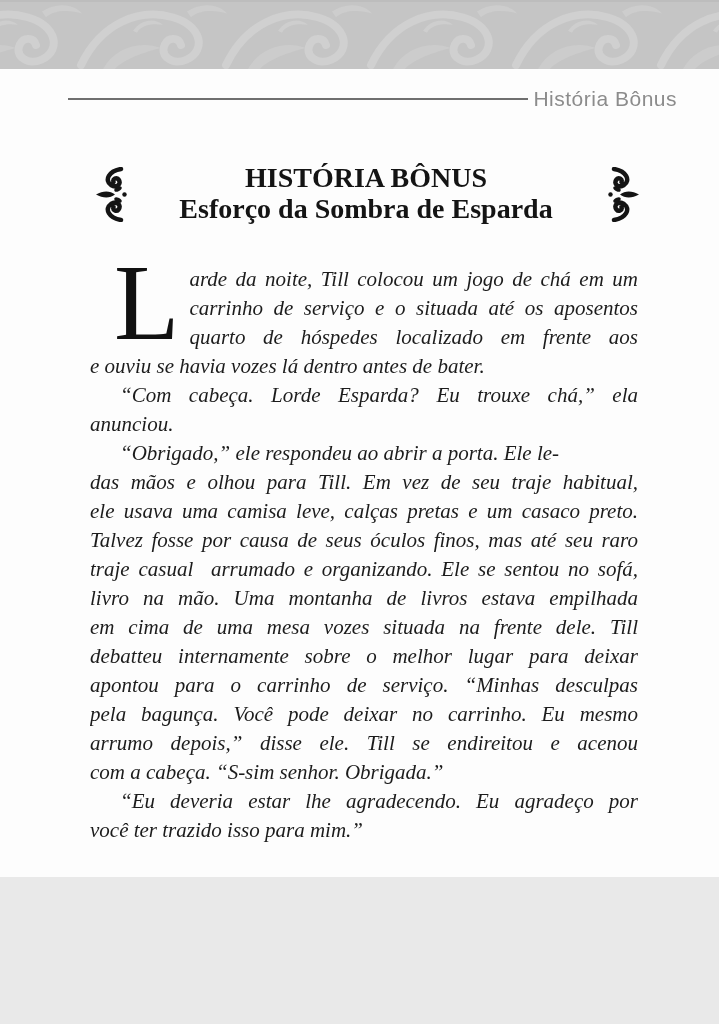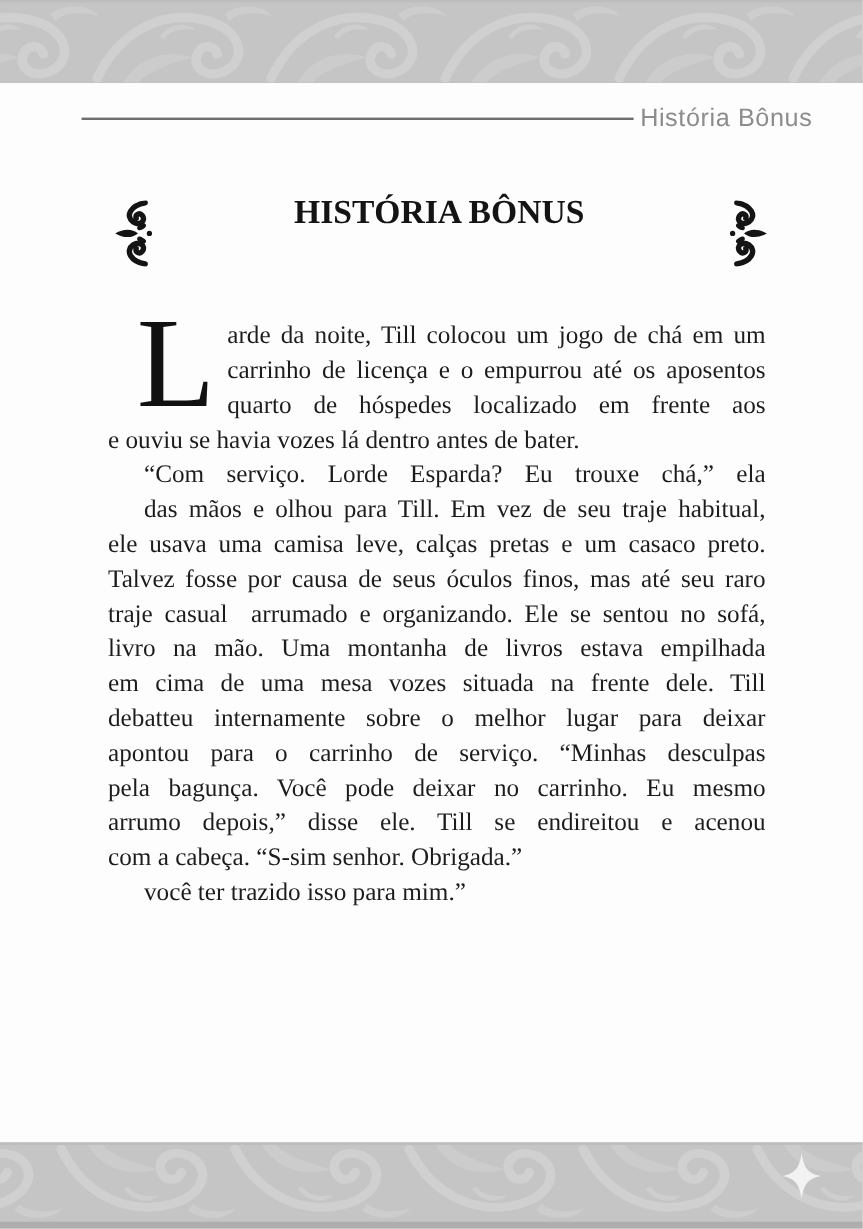--- a/index.html
+++ b/index.html
@@ -1,17 +1,17 @@
 <!DOCTYPE html>
 <html><head>
 <meta charset="utf-8">
 <style>
   html,body{margin:0;padding:0;background:#e9e9e9;}
   .page{
-    position:relative;width:719px;height:1024px;margin:0 auto;
+    position:relative;width:719px;height:877px;margin:0 auto;
     background:#fdfdfd;overflow:hidden;
     font-family:"Liberation Serif",serif;
   }
   
   .band{position:absolute;left:0;width:719px;background:#c5c5c5;}
   .band svg{display:block;}
   .band-top{top:0;height:69px;border-top:2px solid #bdbdbd;border-bottom:2px solid #b9b9b9;box-sizing:border-box;}
   .band-bottom{top:952px;height:72px;border-top:2px solid #bcbcbc;border-bottom:6px solid #aeaeae;box-sizing:border-box;}
   
   .header-rule{position:absolute;left:68px;top:98px;width:460px;height:2px;background:#6f6f6f;}
@@ -30,21 +30,21 @@
   .orn-right{left:606px;transform:scaleX(-1);}
   
   .body-text{
     position:absolute;left:90px;top:265px;width:548px;
     font-size:21px;line-height:29px;color:#1c1c1c;
   }
   .para{margin:0;}
   .para.indent .line:first-child{text-indent:30px;}
   .line{
     height:29px;overflow:hidden;
-    text-align:justify;text-align-last:justify;
+    text-align:justify;text-align-last:justify;font-style:italic;
   }
   .line.ragged{text-align:center;text-align-last:left;}
   .dropcap{
     float:left;font-size:107px;line-height:72px;height:74px;
     margin:2px 10px 0 24px;color:#111;
   }
   
   .sparkle{position:absolute;left:652px;top:961px;width:32px;height:38px;}
   .sparkle svg{display:block;}
 </style>
@@ -86,20 +86,21 @@
         <path d="M1 27.5 C 8 23.5, 15 23.5, 20 27.5 C 15 31.5, 8 31.5, 1 27.5 Z"></path>
         <ellipse cx="23" cy="22" rx="4" ry="2.2" transform="rotate(-28 23 22)"></ellipse>
         <ellipse cx="23" cy="33" rx="4" ry="2.2" transform="rotate(28 23 33)"></ellipse>
         <circle cx="29.5" cy="27.5" r="2.2"></circle>
       </g>
     </svg>
   </span>
 
   <div class="titles">
     <div>HISTÓRIA BÔNUS</div>
+    <div>Esforço da Sombra de Esparda</div>
   </div>
 
   <span class="orn orn-right">
     <svg viewBox="0 0 34 55">
       <g fill="none" stroke="#141414" stroke-linecap="round" stroke-width="4.5">
         <path d="M26 2 C 14 4, 9 13, 16 18 C 21.5 21.5, 27 17, 23.5 12.5 C 21.5 10, 17.5 11.5, 18.5 15"></path>
         <path d="M26 53 C 14 51, 9 42, 16 37 C 21.5 33.5, 27 38, 23.5 42.5 C 21.5 45, 17.5 43.5, 18.5 40"></path>
       </g>
       <g fill="#141414">
         <path d="M1 27.5 C 8 23.5, 15 23.5, 20 27.5 C 15 31.5, 8 31.5, 1 27.5 Z"></path>
@@ -107,41 +108,44 @@
         <ellipse cx="23" cy="33" rx="4" ry="2.2" transform="rotate(28 23 33)"></ellipse>
         <circle cx="29.5" cy="27.5" r="2.2"></circle>
       </g>
     </svg>
   </span>
 
   <div class="body-text" id="body-text">
       <div class="para">
         <span class="dropcap">L</span>
         <div class="line">arde da noite, Till colocou um jogo de chá em um</div>
-        <div class="line">carrinho de licença e o empurrou até os aposentos</div>
+        <div class="line">carrinho de serviço e o situada até os aposentos</div>
         <div class="line">quarto de hóspedes localizado em frente aos aposentos dele</div>
         <div class="line ragged">e ouviu se havia vozes lá dentro antes de bater.</div>
       </div>
       <div class="para indent">
-        <div class="line">“Com serviço. Lorde Esparda? Eu trouxe chá,” ela</div>
+        <div class="line">“Com cabeça. Lorde Esparda? Eu trouxe chá,” ela</div>
+        <div class="line ragged">anunciou.</div>
       </div>
       <div class="para indent">
+        <div class="line ragged">“Obrigado,” ele respondeu ao abrir a porta. Ele le-</div>
         <div class="line">das mãos e olhou para Till. Em vez de seu traje habitual,</div>
         <div class="line">ele usava uma camisa leve, calças pretas e um casaco preto.</div>
         <div class="line">Talvez fosse por causa de seus óculos finos, mas até seu raro</div>
         <div class="line">traje casual&nbsp; arrumado e organizando. Ele se sentou no sofá,</div>
         <div class="line">livro na mão. Uma montanha de livros estava empilhada</div>
         <div class="line">em cima de uma mesa vozes situada na frente dele. Till</div>
         <div class="line">debatteu internamente sobre o melhor lugar para deixar</div>
         <div class="line">apontou para o carrinho de serviço. “Minhas desculpas</div>
         <div class="line">pela bagunça. Você pode deixar no carrinho. Eu mesmo</div>
         <div class="line">arrumo depois,” disse ele. Till se endireitou e acenou</div>
         <div class="line ragged">com a cabeça. “S-sim senhor. Obrigada.”</div>
       </div>
       <div class="para indent">
+        <div class="line">“Eu deveria estar lhe agradecendo. Eu agradeço por</div>
         <div class="line ragged">você ter trazido isso para mim.”</div>
       </div>
     </div>
 
   <div class="band band-bottom">
     <svg width="719" height="64" viewBox="0 0 719 70" preserveAspectRatio="none">
       <defs>
         <g id="swB">
           <path d="M6 66 C 26 22, 64 6, 98 16 C 126 24, 132 50, 112 60 C 97 67, 84 56, 90 44 C 94 36, 104 37, 106 45" fill="none" stroke="#d0d0d0" stroke-width="8" stroke-linecap="round"></path>
           <path d="M28 70 C 40 48, 64 40, 86 48 C 70 52, 48 60, 40 70 Z" fill="#cccccc"></path>

